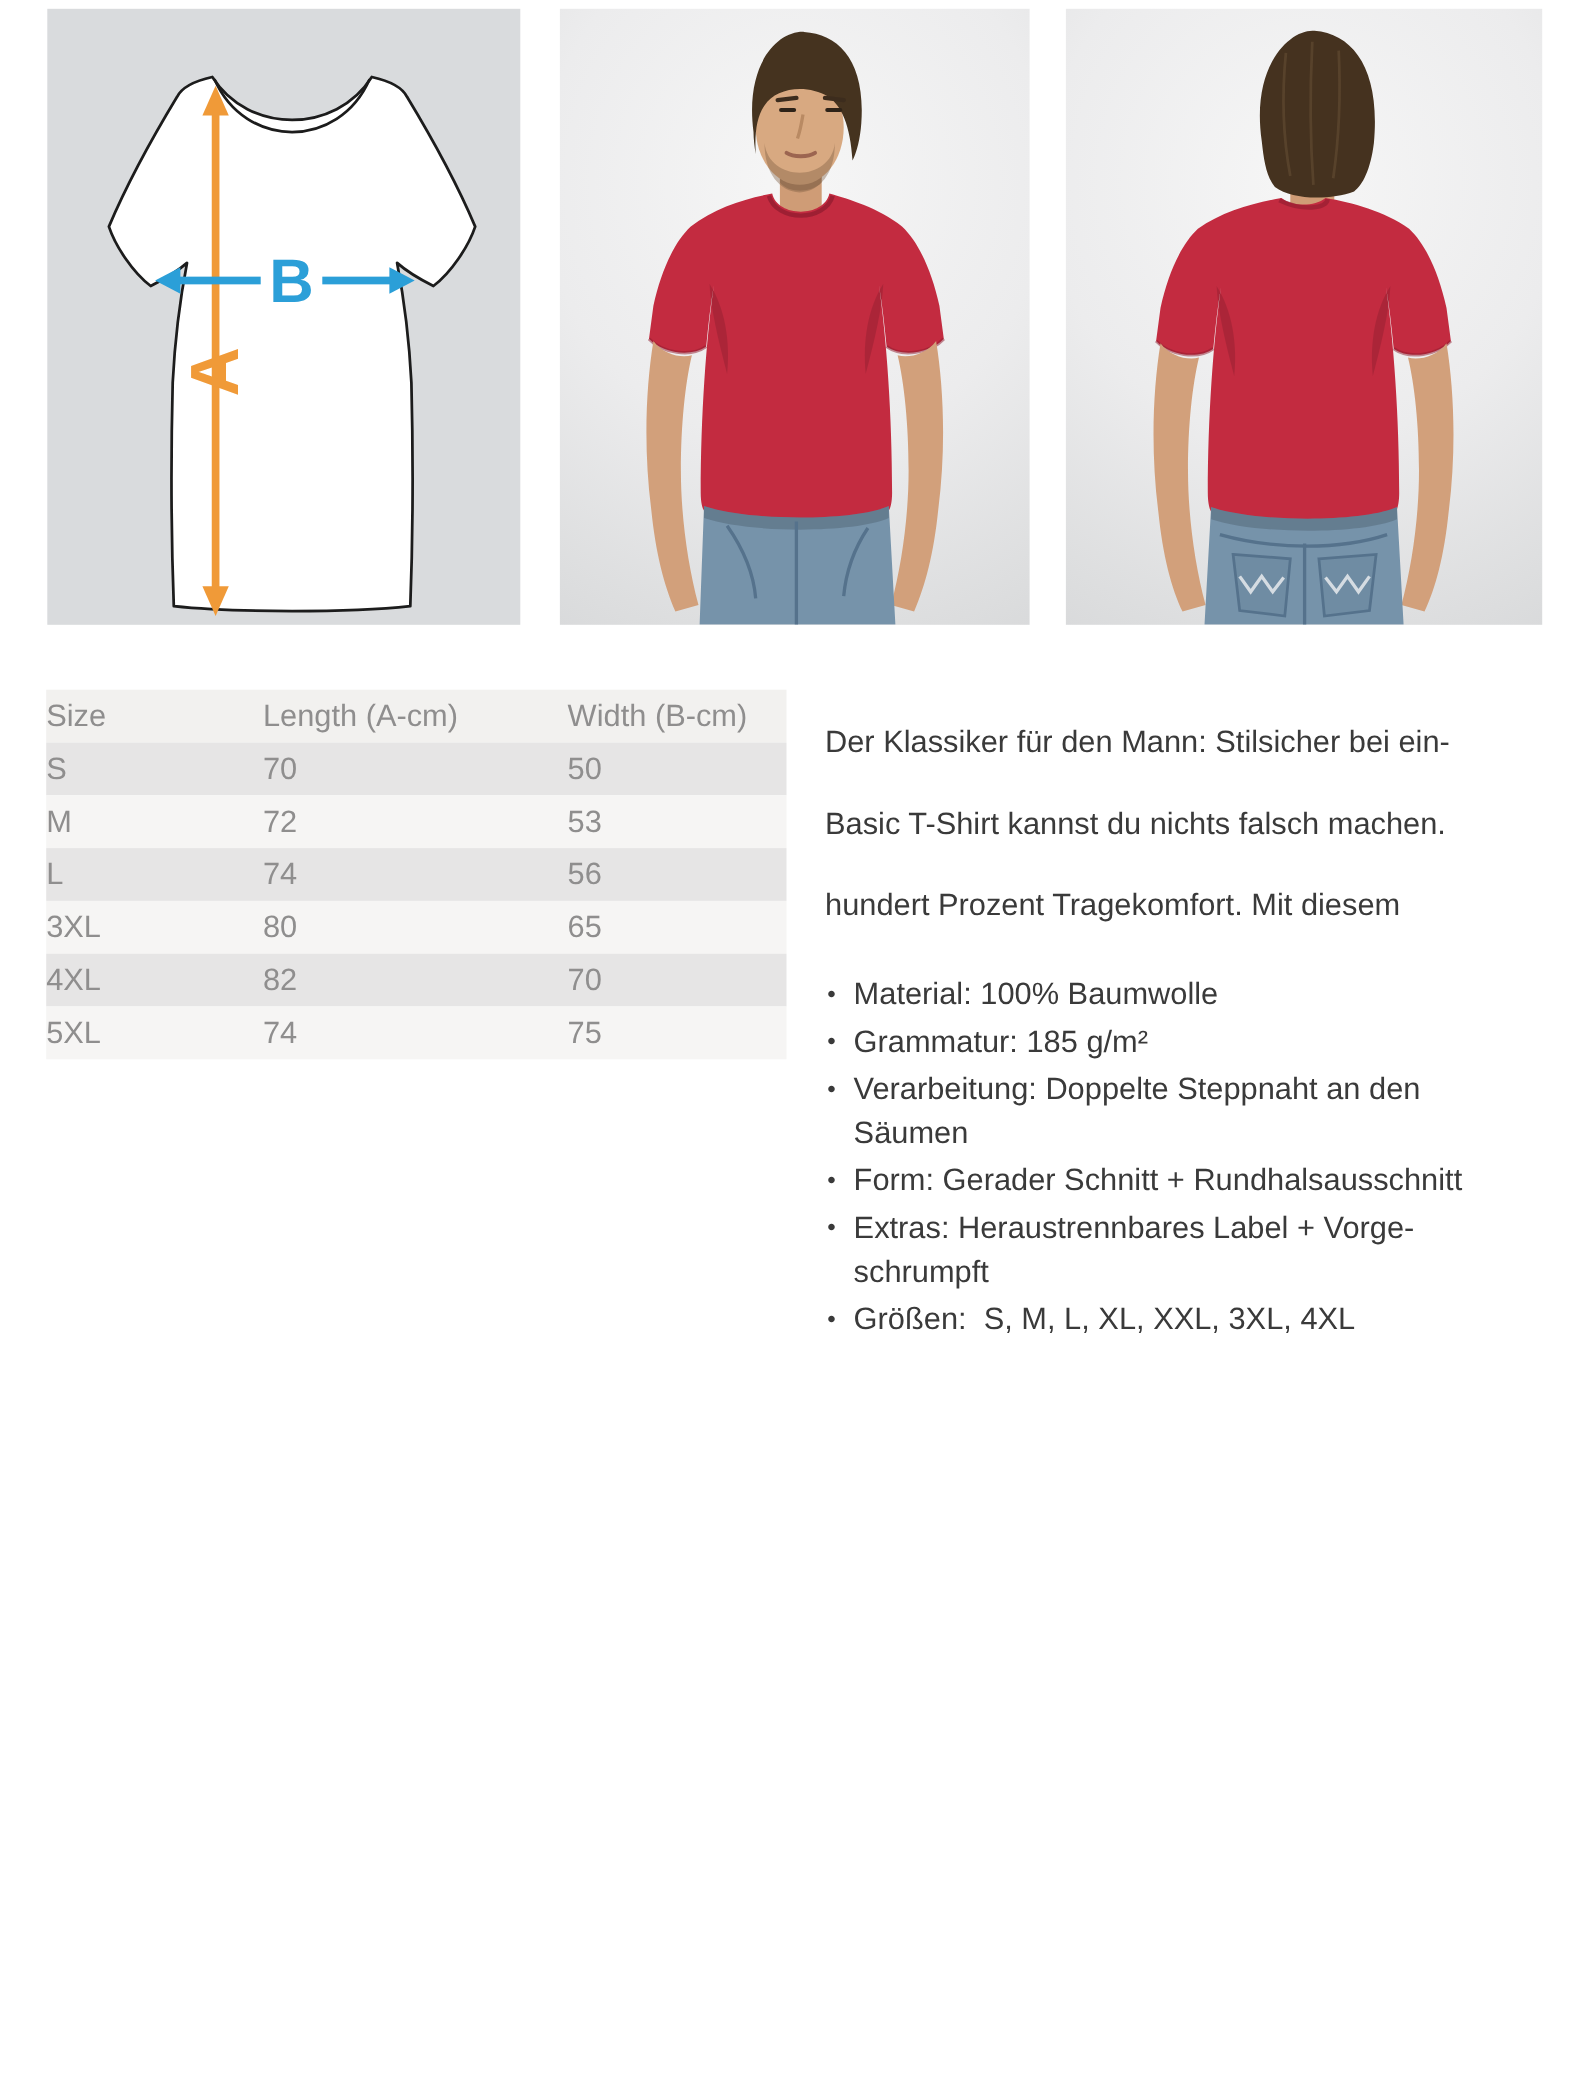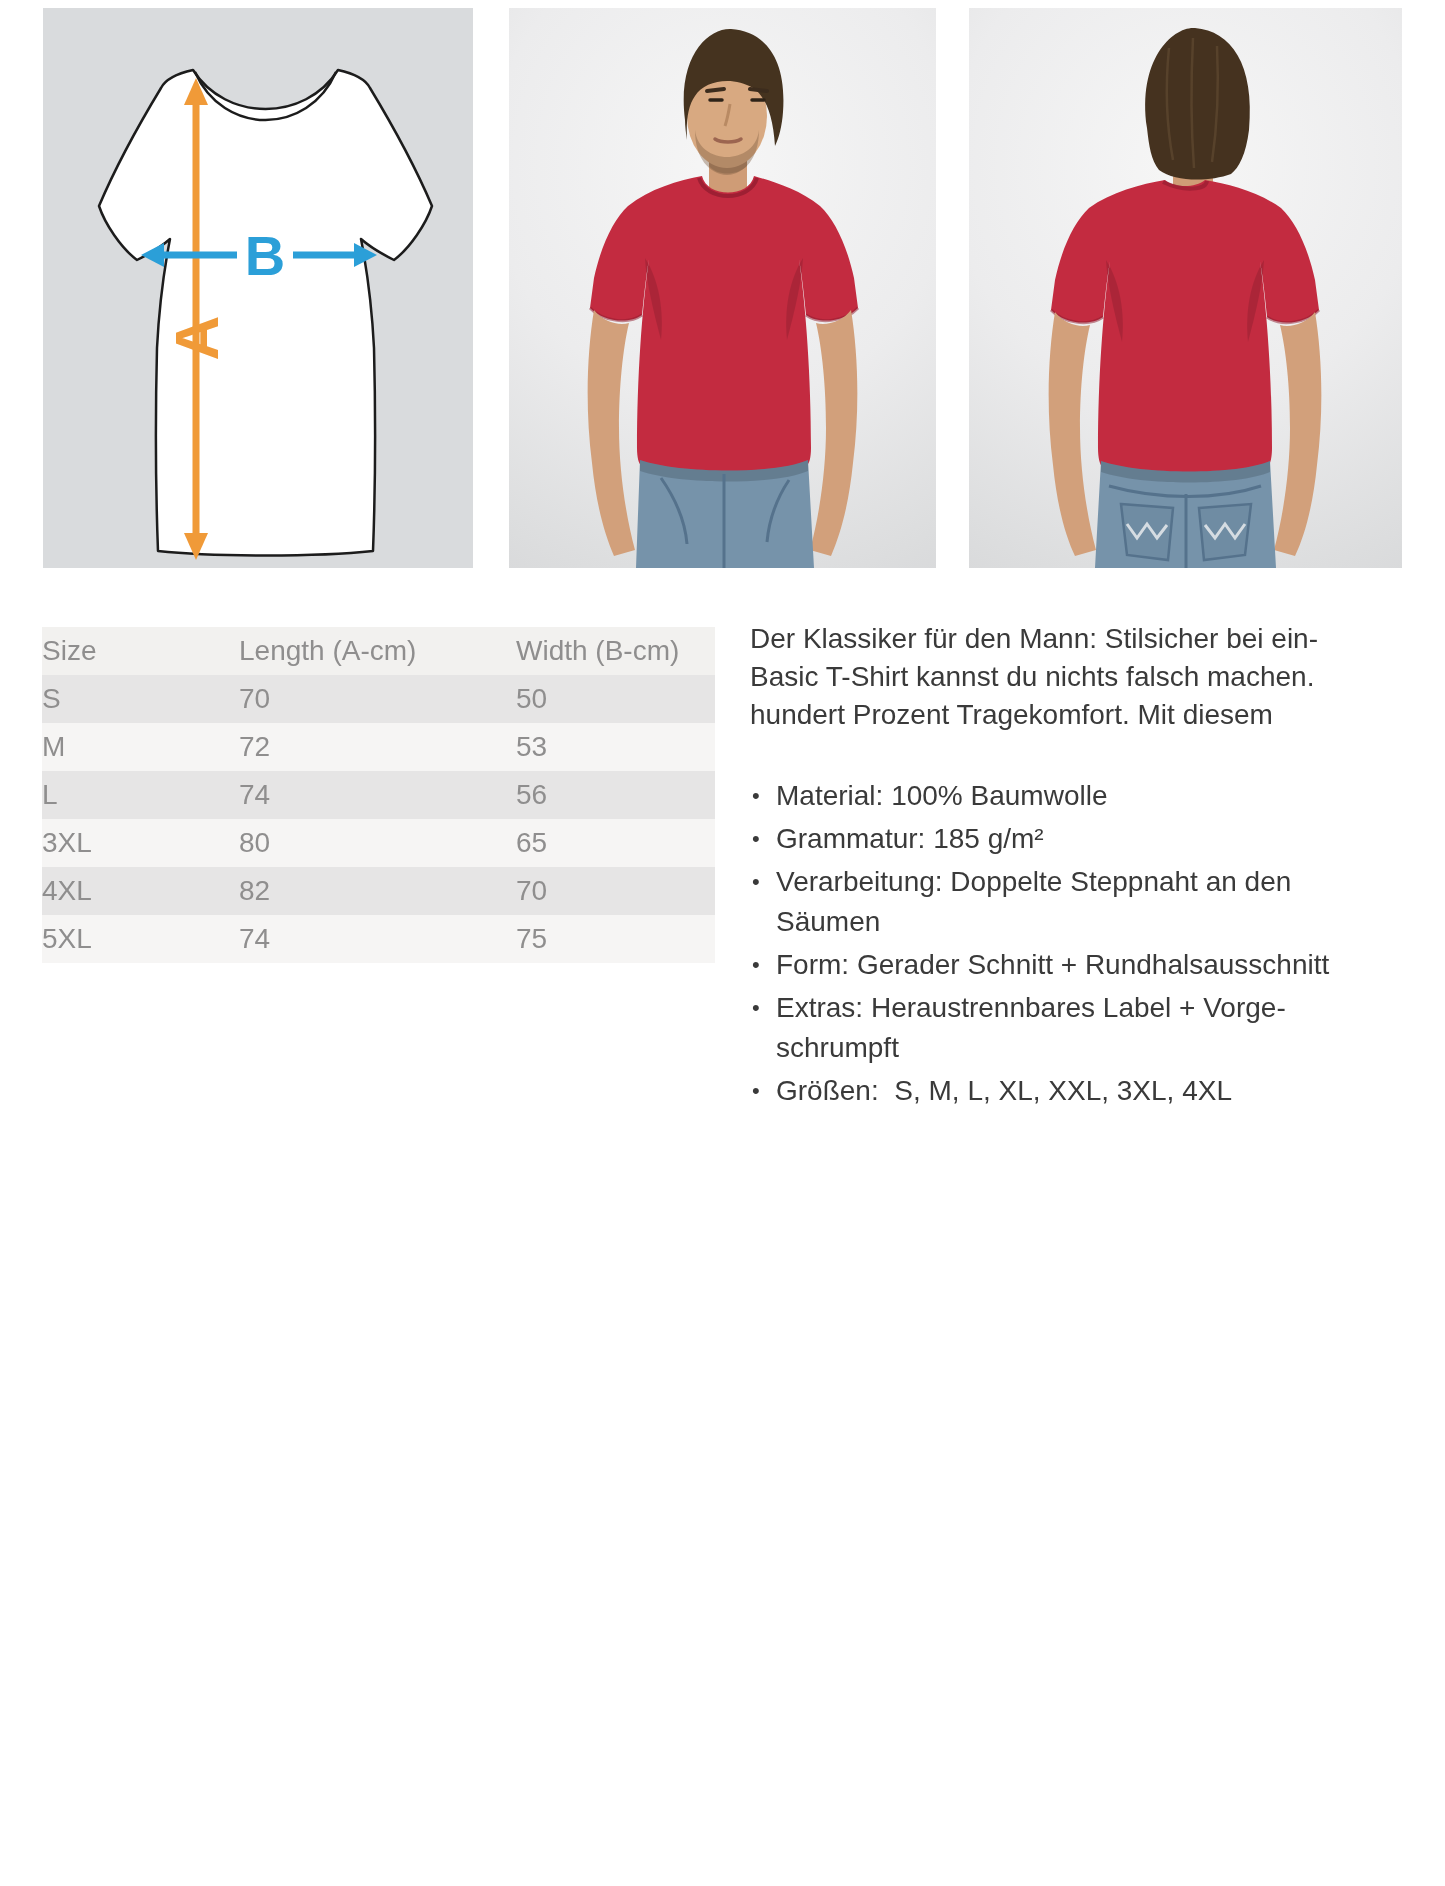--- a/index.html
+++ b/index.html
@@ -20,21 +20,21 @@
   
   .size-table { position:absolute; left:42px; top:627px; width:673px; font-size:28px; color:#8f8e8e; }
   .thead, .trow { display:grid; grid-template-columns:197px 277px 199px; height:48px; align-items:center; }
   .thead { background:#f2f1ef; }
   .thead > div:first-child, .trow > div:first-child { }
   .trow.dark  { background:#e6e5e5; }
   .trow.light { background:#f6f5f4; }
 
   
   .desc { position:absolute; left:750px; top:620px; width:670px; color:#3a3a3a; font-size:28px; line-height:38px; }
-  .desc .intro span { display:block; white-space:nowrap; }
+  .desc .intro span { display:block; white-space:nowrap;margin-top:36px; }
   .bullets { list-style:none; margin:42px 0 0 0; padding:0; }
   .bullets li { position:relative; padding-left:26px; margin-bottom:3px; line-height:40px; }
   .bullet-glyph { position:absolute; left:2px; top:0; font-size:22px; color:#3a3a3a; }
   .bullets li span.bline { display:block; white-space:nowrap; }
 
   
   .notes { position:absolute; left:42px; top:1128px; width:680px; font-size:28px; line-height:42px; color:#2f2f2f; }
   .notes .bold { font-weight:bold; color:#1d1d1d; }
   .note-line { white-space:nowrap; }
 </style>

